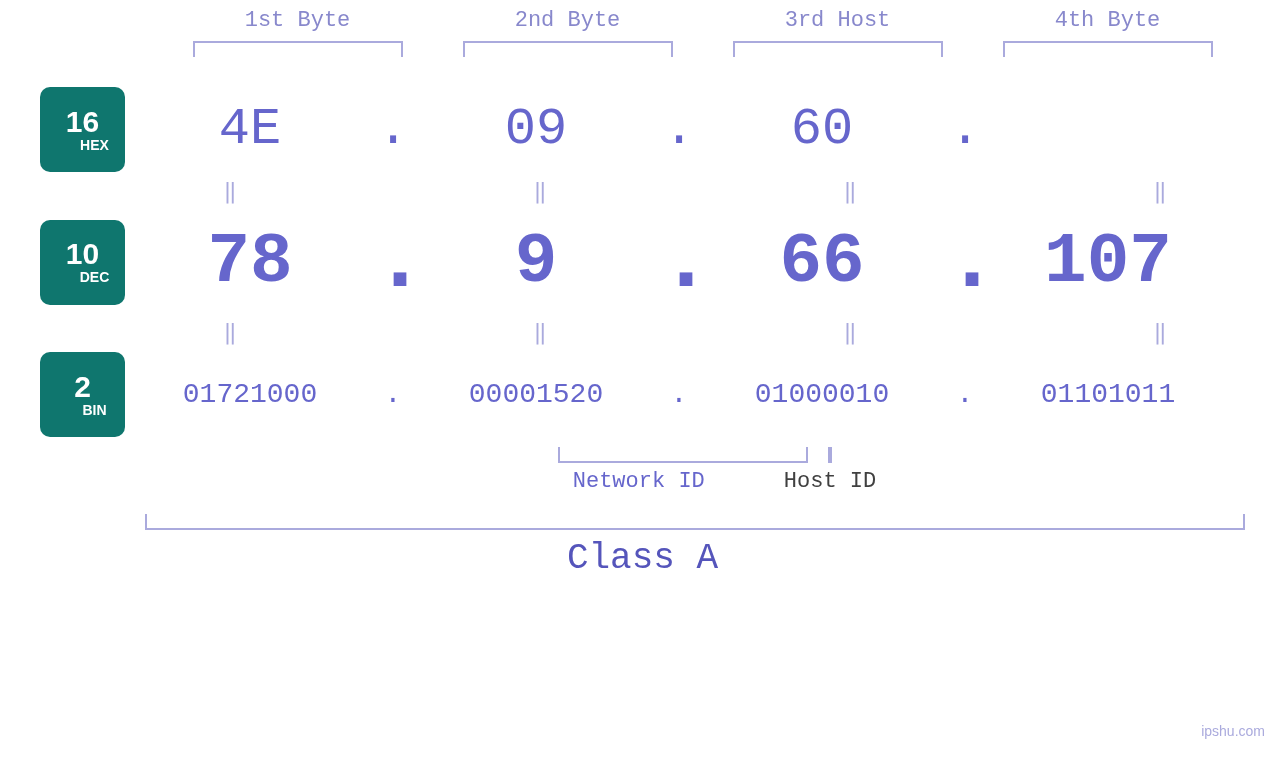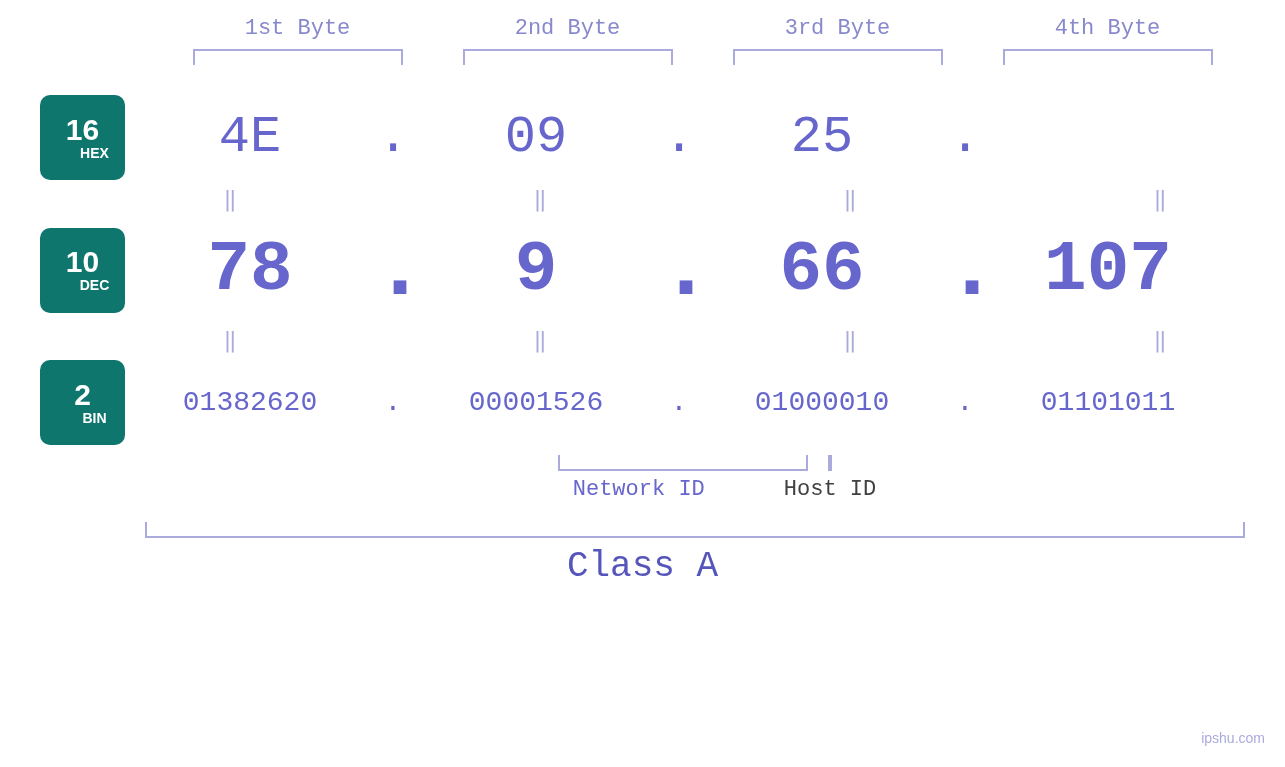--- a/index.html
+++ b/index.html
@@ -11,21 +11,21 @@
       overflow: hidden;
       position: relative;
     }
 
     .main-container {
       width: 100%;
       height: 100%;
       display: flex;
       flex-direction: column;
       align-items: center;
-      padding: 16px 40px;
+      padding: 8px 40px;
     }
 
     
     .byte-headers {
       display: flex;
       justify-content: center;
       width: 100%;
       margin-bottom: 8px;
       margin-left: 120px;
     }
@@ -215,63 +215,63 @@
       text-align: center;
       color: #5555bb;
       font-size: 36px;
       font-family: 'Courier New', Courier, monospace;
       margin-top: 8px;
     }
 
     
     .watermark {
       position: absolute;
-      bottom: 21px;
+      bottom: 28px;
       right: 20px;
       color: #aaaadd;
       font-size: 14px;
       font-family: Arial, sans-serif;
     }
 
     
     .eq-spacer {
       width: 40px;
       flex-shrink: 0;
     }
   </style>
 </head>
 <body>
 
 <div class="main-container">
 
   <div class="byte-headers">
     <div class="byte-header">1st Byte</div>
     <div class="byte-header">2nd Byte</div>
-    <div class="byte-header">3rd Byte</div>
+    <div class="byte-header">3rd Host</div>
     <div class="byte-header">4th Byte</div>
   </div>
 
   <div class="bracket-row">
     <div class="bracket"></div>
     <div class="bracket"></div>
     <div class="bracket"></div>
     <div class="bracket"></div>
   </div>
 
   <div class="data-row">
     <div class="badge">
       <span class="badge-number">16</span>
       <span class="badge-label">HEX</span>
     </div>
     <div class="values-area">
       <div class="byte-value hex">4E</div>
       <div class="dot-sep hex">.</div>
       <div class="byte-value hex">09</div>
       <div class="dot-sep hex">.</div>
-      <div class="byte-value hex">25</div>
+      <div class="byte-value hex">60</div>
       <div class="dot-sep hex">.</div>
     </div>
   </div>
 
   <div class="equals-row">
     <div class="equals-sign">‖</div>
     <div class="eq-spacer"></div>
     <div class="equals-sign">‖</div>
     <div class="eq-spacer"></div>
     <div class="equals-sign">‖</div>
@@ -304,23 +304,23 @@
     <div class="eq-spacer"></div>
     <div class="equals-sign">‖</div>
   </div>
 
   <div class="data-row">
     <div class="badge">
       <span class="badge-number">2</span>
       <span class="badge-label">BIN</span>
     </div>
     <div class="values-area">
-      <div class="byte-value bin">01382620</div>
+      <div class="byte-value bin">01721000</div>
       <div class="dot-sep bin">.</div>
-      <div class="byte-value bin">00001526</div>
+      <div class="byte-value bin">00001520</div>
       <div class="dot-sep bin">.</div>
       <div class="byte-value bin">01000010</div>
       <div class="dot-sep bin">.</div>
       <div class="byte-value bin">01101011</div>
     </div>
   </div>
 
   <div class="bottom-bracket-row">
     <div class="bottom-bracket-net"></div>
     <div class="bottom-bracket-host"></div>

